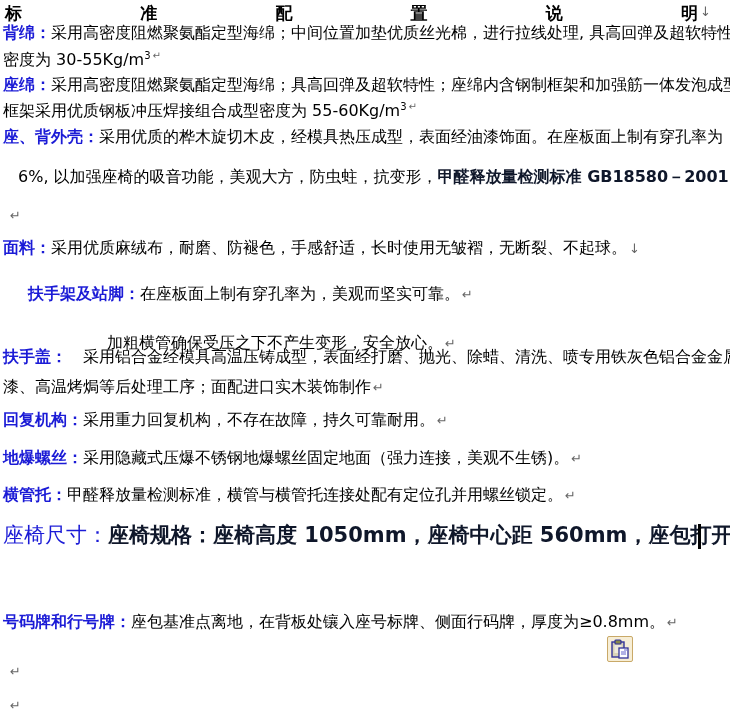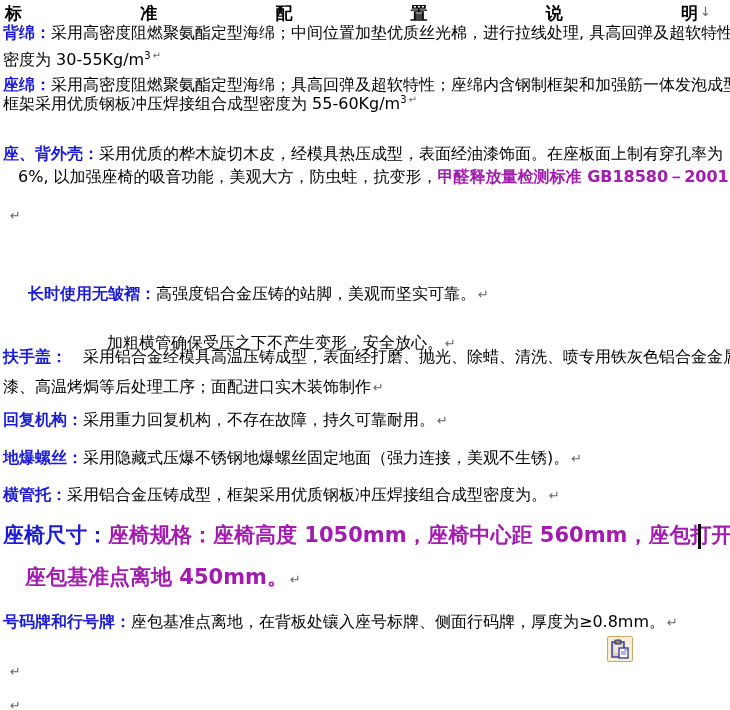--- a/index.html
+++ b/index.html
@@ -5,26 +5,26 @@
   html,body{margin:0;padding:0;}
   body{
     width:730px;height:710px;background:#ffffff;overflow:hidden;position:relative;
     font-family:"DejaVu Sans","Liberation Sans",sans-serif;
     color:#000;
   }
   .doc{position:absolute;inset:0;background:#fff;}
   .line{position:absolute;left:3px;white-space:nowrap;font-size:16px;line-height:21px;}
   .label{color:#1b1bd6;font-weight:bold;}
   .txt{color:#000;font-weight:normal;}
-  .boldtxt{color:#a21caf;font-weight:bold;}
+  .boldtxt{color:#0f172a;font-weight:bold;}
   .mark{color:#666;font-size:13px;font-weight:normal;padding-left:2px;}
   .sup{vertical-align:super;font-size:10px;}
   .sup-mark .mark{vertical-align:super;font-size:10px;}
   .big{font-size:21px;line-height:27px;}
-  .big .label{font-weight:bold;}
+  .big .label{font-weight:normal;}
   
   .title{position:absolute;left:5px;top:2px;width:693px;display:flex;justify-content:space-between;
          font-size:17px;font-weight:bold;color:#000;}
   .title-mark{position:absolute;left:700px;top:4px;color:#666;font-size:13px;font-weight:normal;}
   
   .caret{position:absolute;left:698px;top:524px;width:3px;height:25px;background:#000;}
   
   .paste-btn{position:absolute;left:607px;top:636px;width:26px;height:26px;
              background:#f7eed6;border:1px solid #c9a968;border-radius:2px;
              display:flex;align-items:center;justify-content:center;cursor:pointer;box-sizing:border-box;}
@@ -47,38 +47,41 @@
   <div class="line" style="top:22px">
     <span class="label">背绵：</span><span class="txt">采用高密度阻燃聚氨酯定型海绵；中间位置加垫优质丝光棉，进行拉线处理, 具高回弹及超软特性；</span>
   </div>
   <div class="line sup-mark" style="top:45px">
     <span class="txt">密度为 30-55Kg/m</span><span class="sup">3</span><span class="mark">↵</span>
   </div>
 
   <div class="line" style="top:74px">
     <span class="label">座绵：</span><span class="txt">采用高密度阻燃聚氨酯定型海绵；具高回弹及超软特性；座绵内含钢制框架和加强筋一体发泡成型，</span>
   </div>
-  <div class="line sup-mark" style="top:89px">
+  <div class="line sup-mark" style="top:96px">
     <span class="txt">框架采用优质钢板冲压焊接组合成型密度为 55-60Kg/m</span><span class="sup">3</span><span class="mark">↵</span>
   </div>
 
-  <div class="line" style="top:143px">
+  <div class="line" style="top:126px">
     <span class="label">座、背外壳：</span><span class="txt">采用优质的桦木旋切木皮，经模具热压成型，表面经油漆饰面。在座板面上制有穿孔率为</span>
   </div>
   <div class="line" style="top:166px;left:18px">
     <span class="txt">6%, 以加强座椅的吸音功能，美观大方，防虫蛀，抗变形，</span><span class="boldtxt">甲醛释放量检测标准 GB18580－2001</span><span class="txt">。</span>
   </div>
 
   <div class="line" style="top:204px;left:8px">
     <span class="mark">↵</span>
   </div>
 
+  <div class="line" style="top:237px">
+    <span class="label">面料：</span><span class="txt">采用优质麻绒布，耐磨、防褪色，手感舒适，长时使用无皱褶，无断裂、不起球。</span><span class="mark">↓</span>
+  </div>
 
   <div class="line" style="top:283px;left:28px">
-    <span class="label">长时使用无皱褶：</span><span class="txt">高强度铝合金压铸的站脚，美观而坚实可靠。</span><span class="mark">↵</span>
+    <span class="label">扶手架及站脚：</span><span class="txt">在座板面上制有穿孔率为，美观而坚实可靠。</span><span class="mark">↵</span>
   </div>
   <div class="line" style="top:332px;left:107px">
     <span class="txt">加粗横管确保受压之下不产生变形，安全放心。</span><span class="mark">↵</span>
   </div>
 
   <div class="line" style="top:346px">
     <span class="label">扶手盖：</span><span class="txt">　采用铝合金经模具高温压铸成型，表面经打磨、抛光、除蜡、清洗、喷专用铁灰色铝合金金属</span>
   </div>
   <div class="line" style="top:376px">
     <span class="txt">漆、高温烤焗等后处理工序；面配进口实木装饰制作</span><span class="mark">↵</span>
@@ -86,30 +89,27 @@
 
   <div class="line" style="top:409px">
     <span class="label">回复机构：</span><span class="txt">采用重力回复机构，不存在故障，持久可靠耐用。</span><span class="mark">↵</span>
   </div>
 
   <div class="line" style="top:447px">
     <span class="label">地爆螺丝：</span><span class="txt">采用隐藏式压爆不锈钢地爆螺丝固定地面（强力连接，美观不生锈)。</span><span class="mark">↵</span>
   </div>
 
   <div class="line" style="top:484px">
-    <span class="label">横管托：</span><span class="txt">采用铝合金压铸成型，框架采用优质钢板冲压焊接组合成型密度为。</span><span class="mark">↵</span>
+    <span class="label">横管托：</span><span class="txt">甲醛释放量检测标准，横管与横管托连接处配有定位孔并用螺丝锁定。</span><span class="mark">↵</span>
   </div>
 
   <div class="line big" style="top:522px">
     <span class="label">座椅尺寸：</span><span class="boldtxt">座椅规格：座椅高度 1050mm，座椅中心距 560mm，座包打开 740mm</span>
   </div>
   <div class="caret"></div>
-  <div class="line big" style="top:564px;left:25px">
-    <span class="boldtxt">座包基准点离地 450mm。</span><span class="mark">↵</span>
-  </div>
 
   <div class="line" style="top:611px">
     <span class="label">号码牌和行号牌：</span><span class="txt">座包基准点离地，在背板处镶入座号标牌、侧面行码牌，厚度为≥0.8mm。</span><span class="mark">↵</span>
   </div>
 
   <div class="paste-btn">
     <span style="display:inline-flex">
       <svg width="20" height="20" viewBox="0 0 20 20">
         <rect x="2" y="3" width="12" height="15" fill="#d9d3b8" stroke="#333399" stroke-width="1.4"></rect>
         <rect x="5" y="1" width="6" height="4" rx="1" fill="#8a8a4a" stroke="#333399" stroke-width="1.2"></rect>

